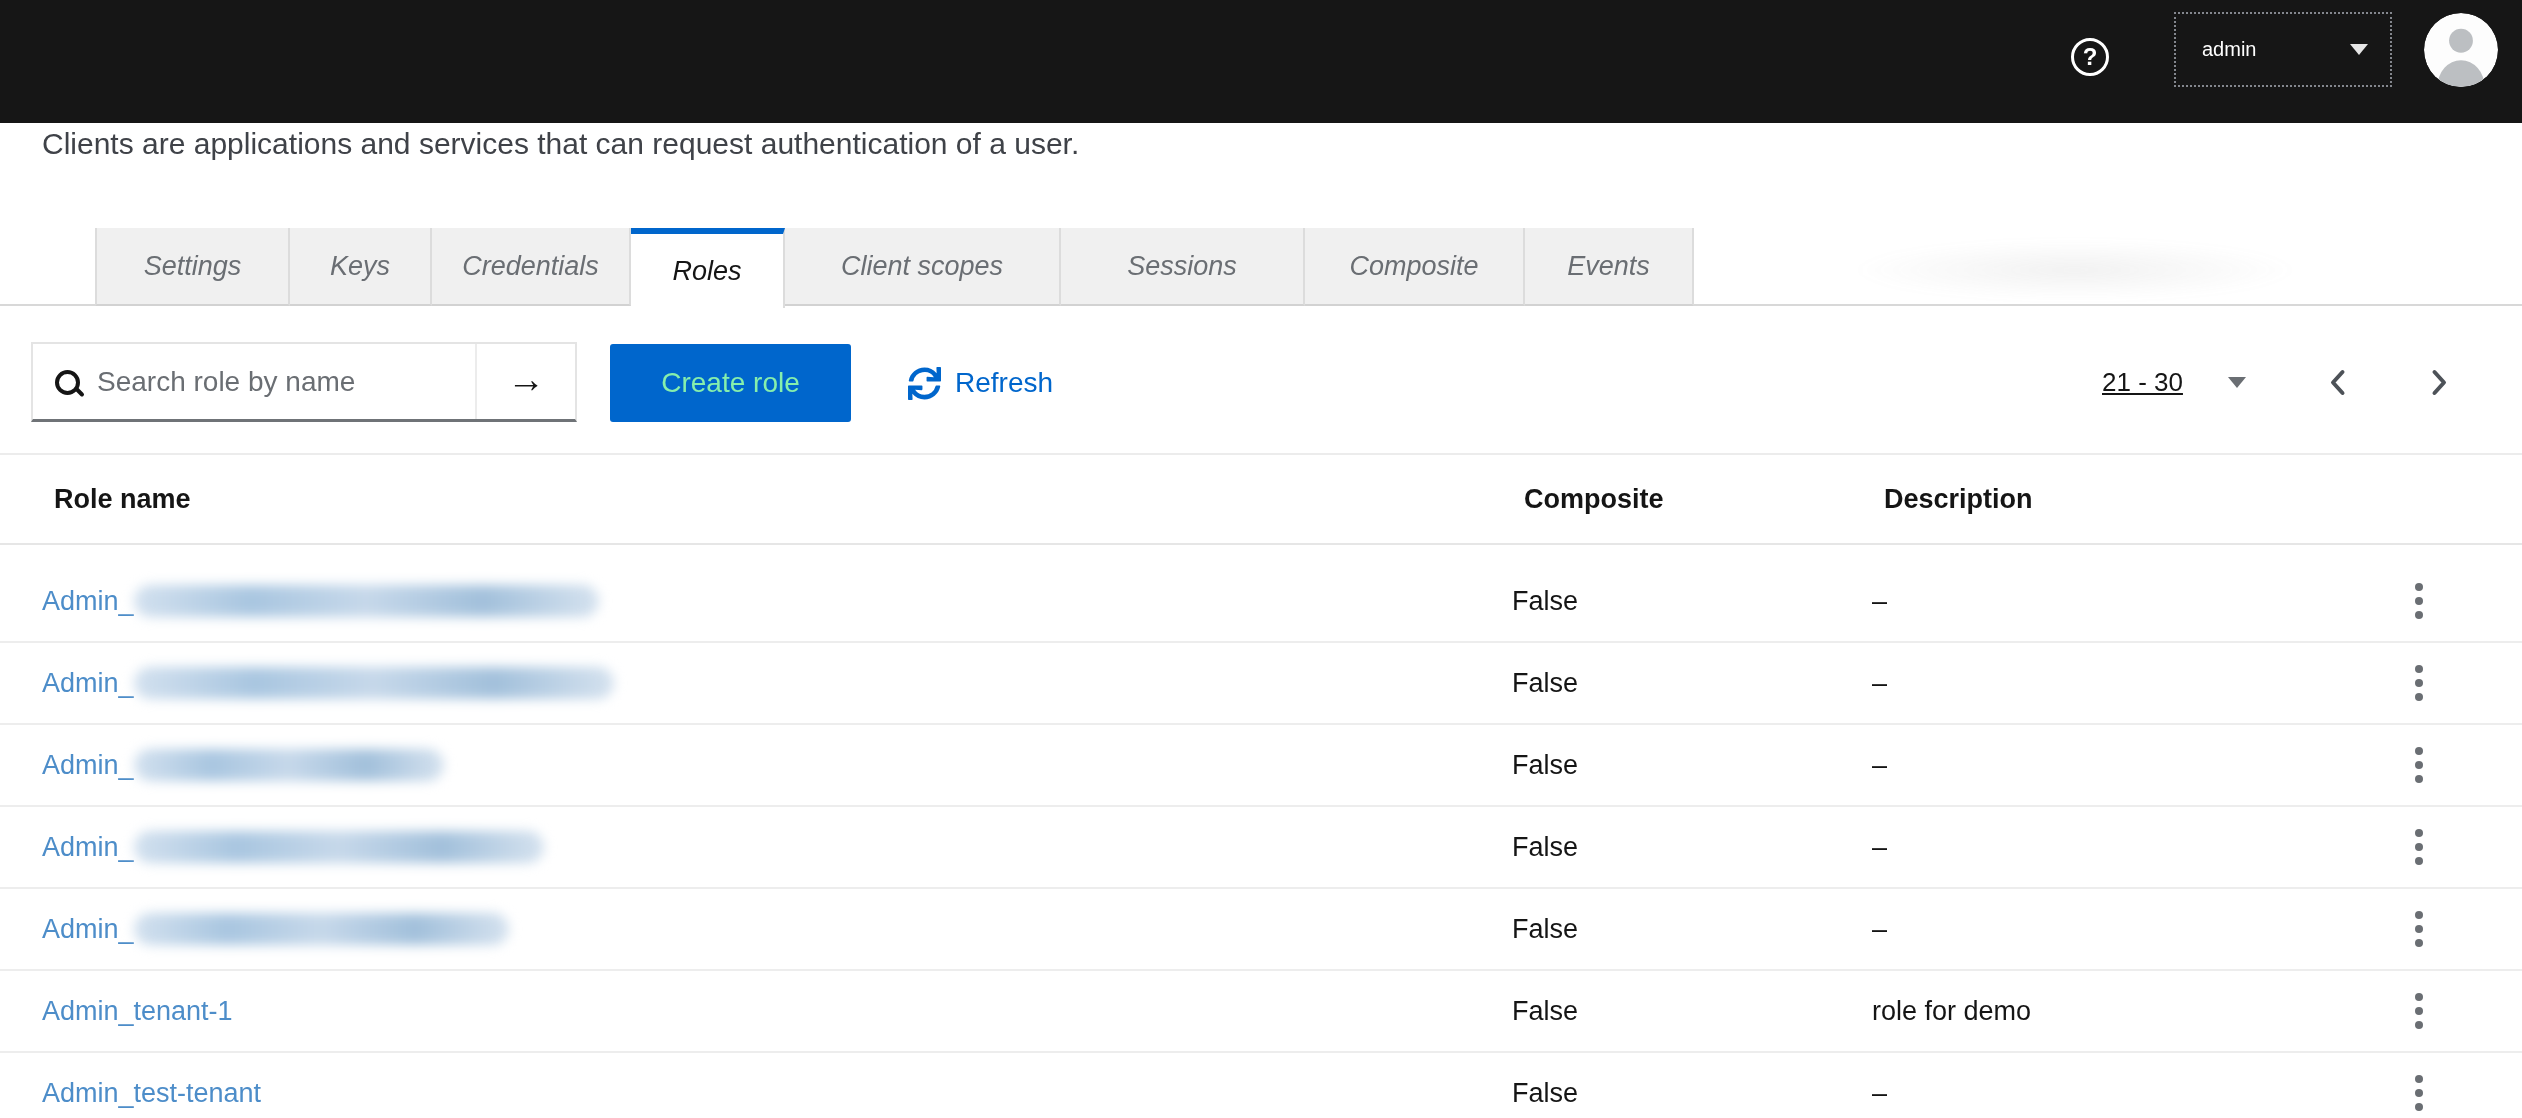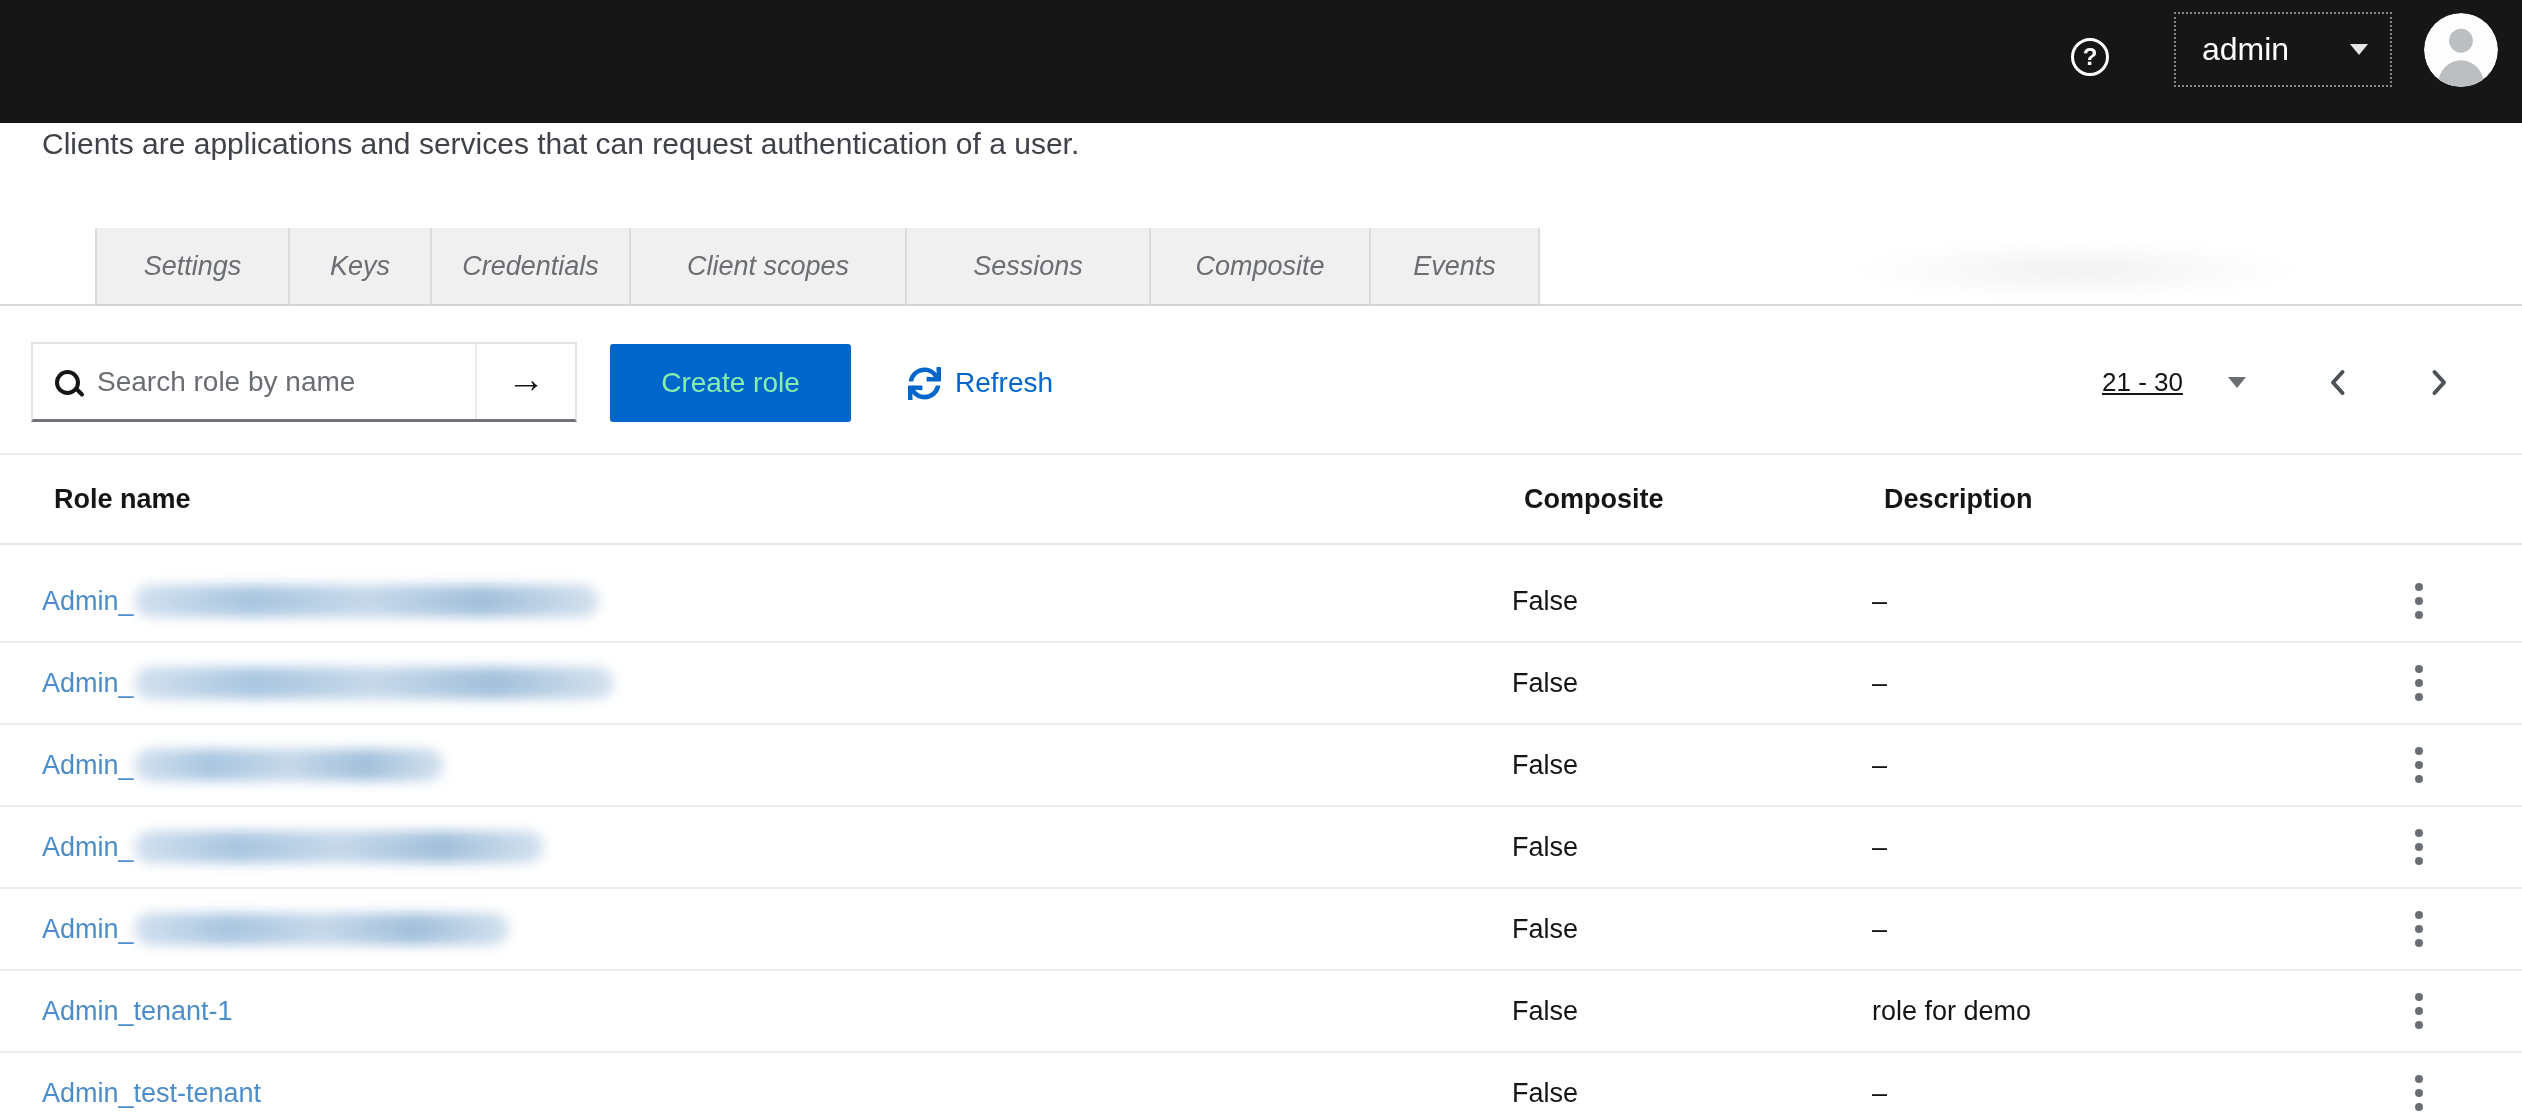--- a/index.html
+++ b/index.html
@@ -11,21 +11,21 @@
   }
   *{box-sizing:border-box;margin:0;padding:0;font-family:"Liberation Sans",sans-serif;}
   html,body{width:2522px;height:1118px;background:#fff;overflow:hidden;position:relative;}
 
   
   .masthead{position:absolute;left:0;top:0;width:2522px;height:123px;background:var(--masthead-bg);}
   .help-btn{position:absolute;left:2071px;top:38px;width:38px;height:38px;border:3px solid #fff;border-radius:50%;
     background:none;color:#fff;font-size:24px;font-weight:bold;display:flex;align-items:center;justify-content:center;cursor:pointer;}
   .user-dd{position:absolute;left:2174px;top:12px;width:218px;height:75px;border:2px dotted #84878e;background:none;
     display:flex;align-items:center;justify-content:space-between;padding:0 22px 0 26px;cursor:pointer;}
-  .user-dd .dd-label{color:#fff;font-size:32px;}
+  .user-dd .dd-label{color:#fff;font-size:20px;}
   .dd-caret{width:0;height:0;border-left:9px solid transparent;border-right:9px solid transparent;border-top:11px solid #e6e6e6;}
   .avatar{position:absolute;left:2424px;top:13px;width:74px;height:74px;border-radius:50%;overflow:hidden;}
 
   
   .desc{position:absolute;left:42px;top:127px;font-size:30px;color:#3f4248;}
 
   
   .tabs-underline{position:absolute;left:0;top:304px;width:2522px;height:2px;background:#d8d8d8;}
   .tabs{position:absolute;left:95px;top:228px;height:80px;display:flex;align-items:flex-start;}
   .tab{height:78px;background:#f0f0f0;border:none;border-right:2px solid #dcdcdc;border-bottom:2px solid #d2d2d2;
@@ -98,20 +98,21 @@
   </span>
 </header>
 
 <p class="desc">Clients are applications and services that can request authentication of a user.</p>
 
 <div class="tabs-underline"></div>
 <nav class="tabs" id="tabs">
     <button class="tab" style="width: 195px;">Settings</button>
     <button class="tab" style="width: 142px;">Keys</button>
     <button class="tab" style="width: 199px;">Credentials</button>
+    <button class="tab active" style="width: 154px;">Roles</button>
     <button class="tab" style="width: 276px;">Client scopes</button>
     <button class="tab" style="width: 244px;">Sessions</button>
     <button class="tab" style="width: 220px;">Composite</button>
     <button class="tab" style="width: 169px;">Events</button>
   </nav>
 <div class="ghost-smudge"></div>
 
 <div class="searchbox">
   <span class="mag"></span>
   <input class="search-input" type="text" placeholder="Search role by name" style="">

